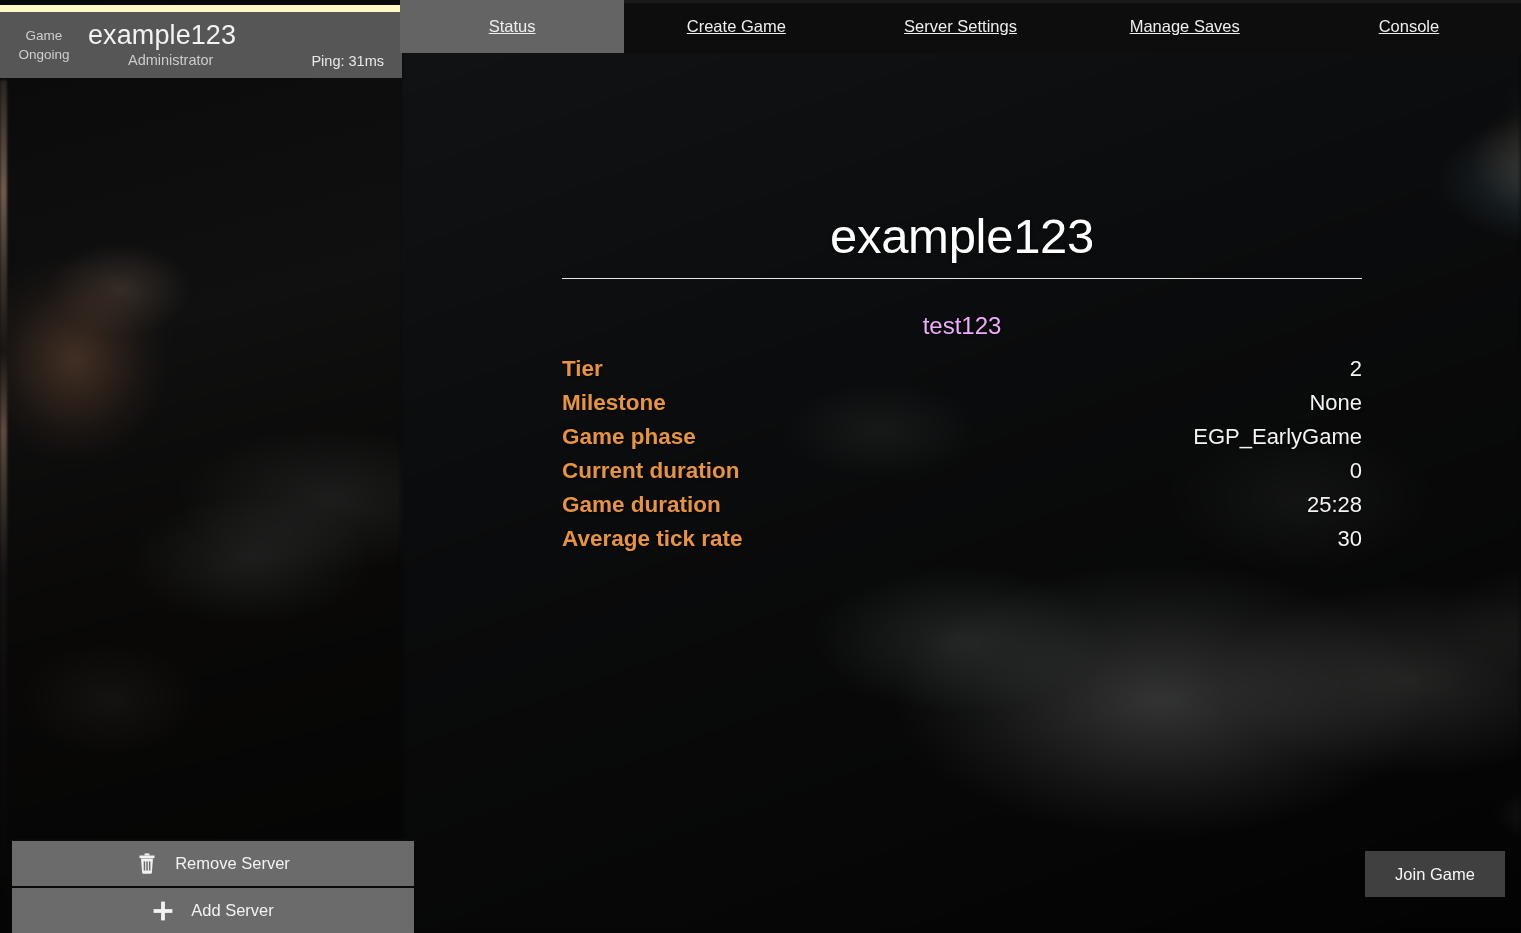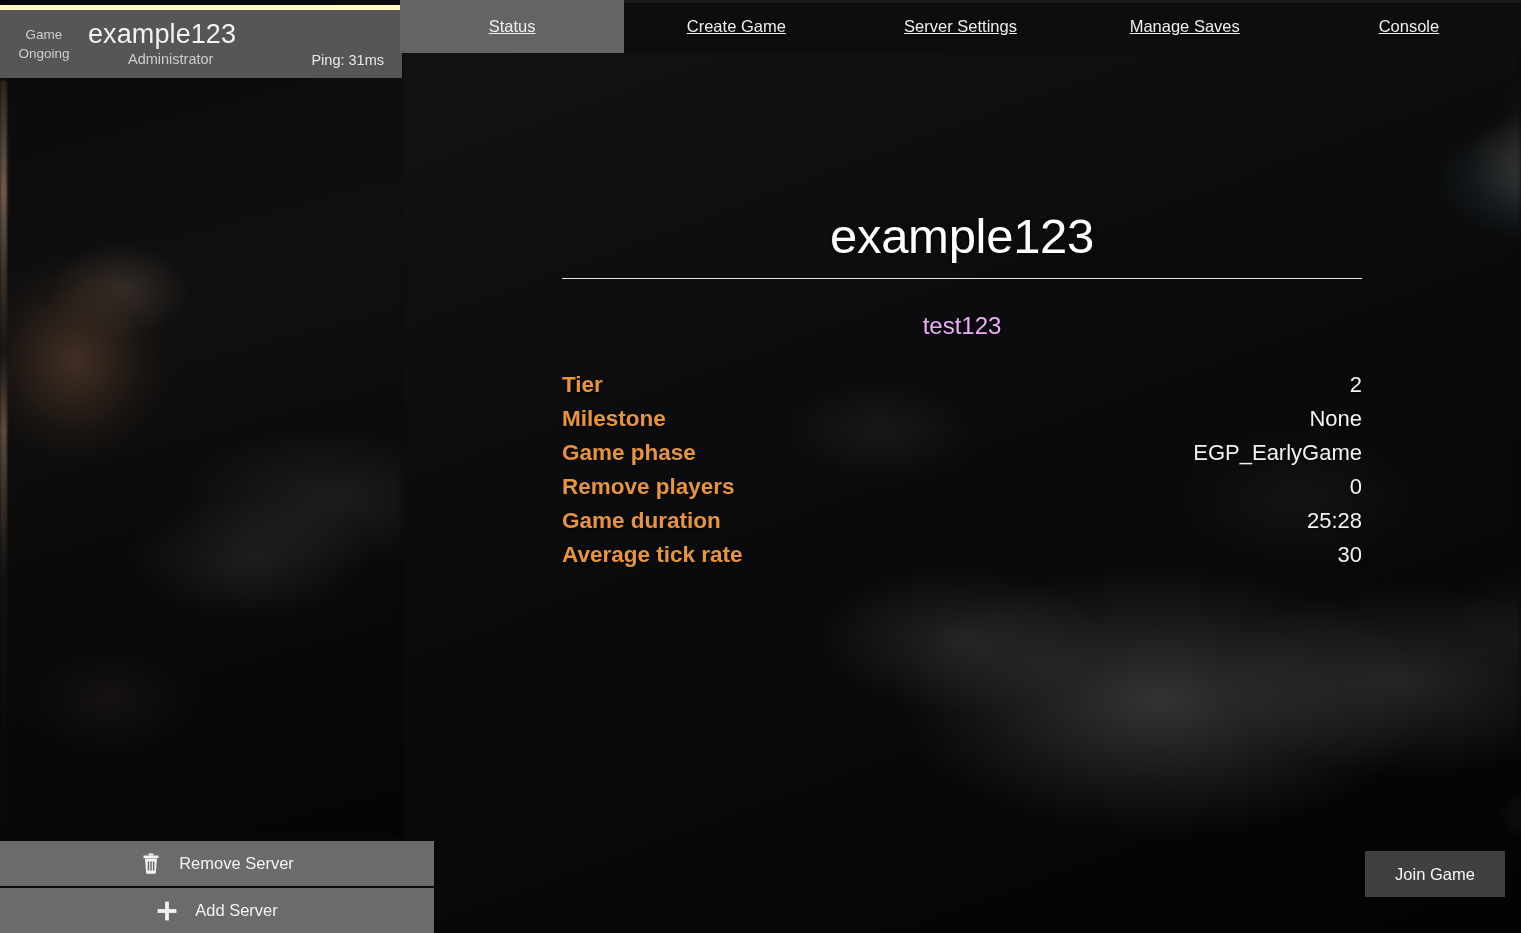--- a/index.html
+++ b/index.html
@@ -60,21 +60,21 @@
   }
 
   
   .left-panel {
     position: absolute; left: 0; top: 0; width: 402px; height: 933px;
     z-index: 5;
   }
   .server-card {
     position: absolute; left: 0; top: 5px; width: 402px; height: 73px;
     background: #565656;
-    border-top: 5px solid #fef9c3;
+    border-top: 7px solid #fef9c3;
     display: flex; align-items: center;
   }
   .server-card .status-col {
     width: 84px; text-align: center;
     font-size: 13.5px; color: #cfcfcf; line-height: 19px;
     padding-left: 4px;
   }
   .server-card .name-col { flex: 1; position: relative; padding-left: 4px; }
   .server-name {
     font-size: 27px; color: #f2f2f2; line-height: 31px; font-weight: 400;
@@ -84,27 +84,28 @@
   .server-ping {
     position: absolute; right: 18px; bottom: 1px;
     font-size: 14.5px; color: #e8e8e8;
   }
   .left-blur-tint {
     position: absolute; left: 0; top: 78px; width: 402px; bottom: 98px;
   }
 
   .left-buttons { position: absolute; left: 0; bottom: 0; width: 402px; }
   .lbtn {
-    height: 47px; width: 434px;
+    height: 47px; width: 402px;
     background: #6b6b6b;
     border-top: 2px solid #0a0a0a;
     display: flex; align-items: center; justify-content: center;
     gap: 17px;
     color: #f2f2f2; font-size: 16.5px;
     cursor: pointer;
+    margin-left: 12px;
   }
   .lbtn .ico { display: flex; align-items: center; justify-content: center; width: 22px; height: 24px; }
 
   
   .tabbar {
     position: absolute; left: 400px; top: 0; right: 0; height: 53px;
     background: #0d0d0d;
     display: flex; align-items: stretch;
     z-index: 6;
   }
@@ -135,21 +136,21 @@
     text-shadow: 0 1px 4px rgba(0,0,0,0.55);
   }
   .panel-rule {
     height: 1px; background: #e6e6e6; margin-top: 14px; width: 800px;
   }
   .panel-sub {
     text-align: center; color: #f0abfc;
     font-size: 24px; line-height: 30px; margin-top: 32px;
     text-shadow: 0 1px 3px rgba(0,0,0,0.55);
   }
-  .stats { margin-top: 27px; }
+  .stats { margin-top: 11px; }
   .stat-row {
     display: flex; align-items: baseline; justify-content: space-between;
     line-height: 34px;
   }
   .stat-label {
     color: #e8943f; font-size: 22.5px; font-weight: bold;
     text-shadow: 0 1px 3px rgba(0,0,0,0.6);
   }
   .stat-value {
     color: #f3f3f3; font-size: 22px;
@@ -249,21 +250,21 @@
         </div>
         <div class="stat-row">
           <span class="stat-label">Milestone</span>
           <span class="stat-value">None</span>
         </div>
         <div class="stat-row">
           <span class="stat-label">Game phase</span>
           <span class="stat-value">EGP_EarlyGame</span>
         </div>
         <div class="stat-row">
-          <span class="stat-label">Remove players</span>
+          <span class="stat-label">Current duration</span>
           <span class="stat-value">0</span>
         </div>
         <div class="stat-row">
           <span class="stat-label">Game duration</span>
           <span class="stat-value">25:28</span>
         </div>
         <div class="stat-row">
           <span class="stat-label">Average tick rate</span>
           <span class="stat-value">30</span>
         </div>

